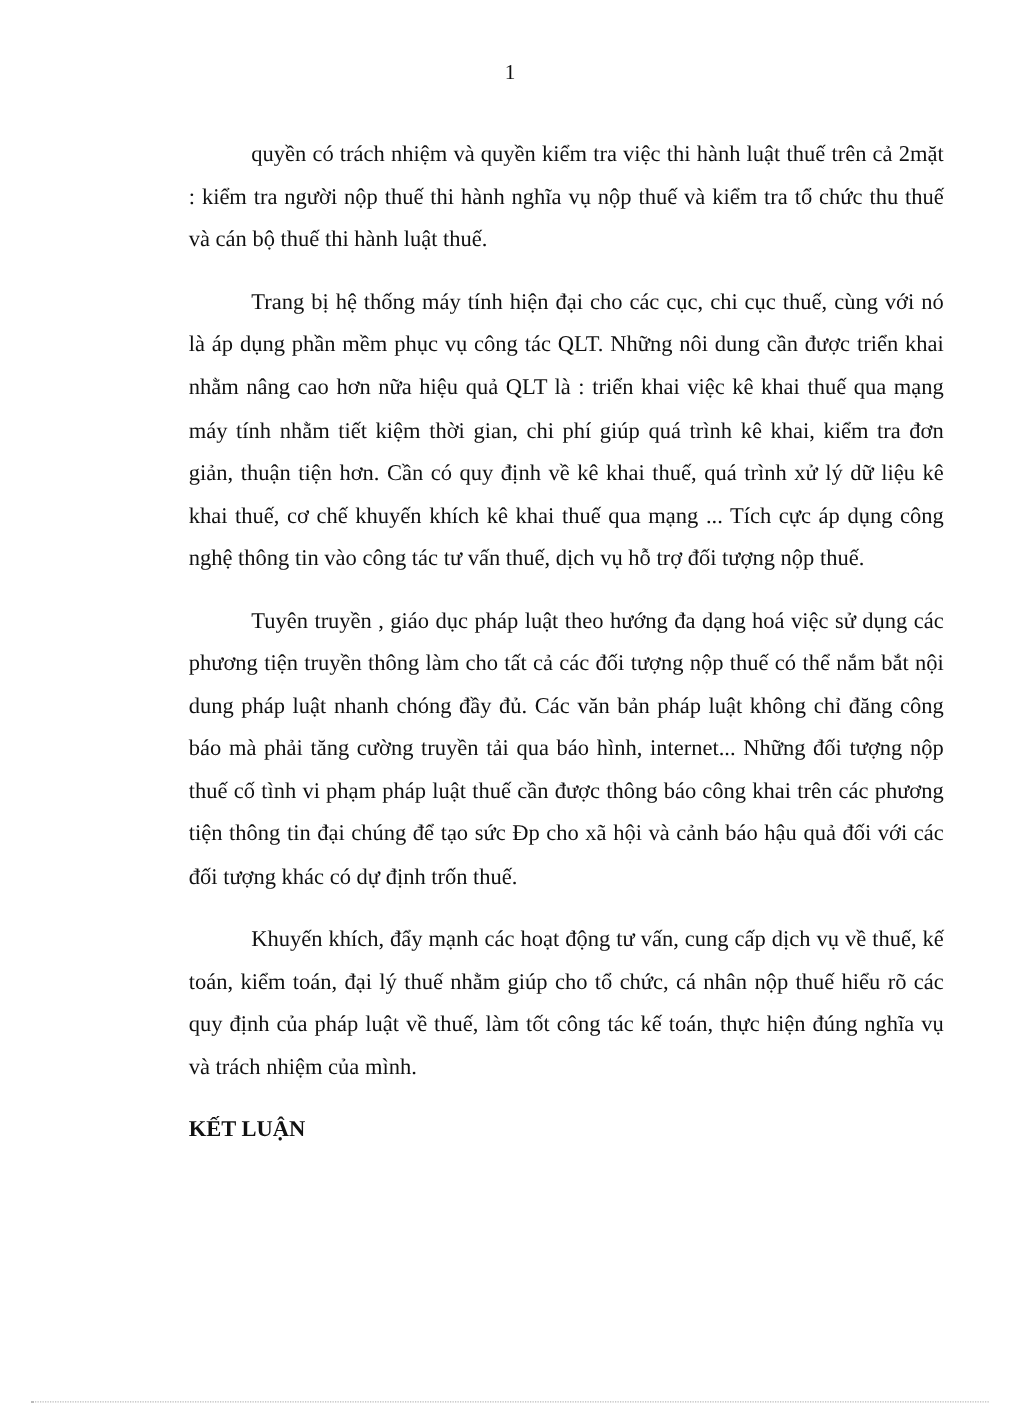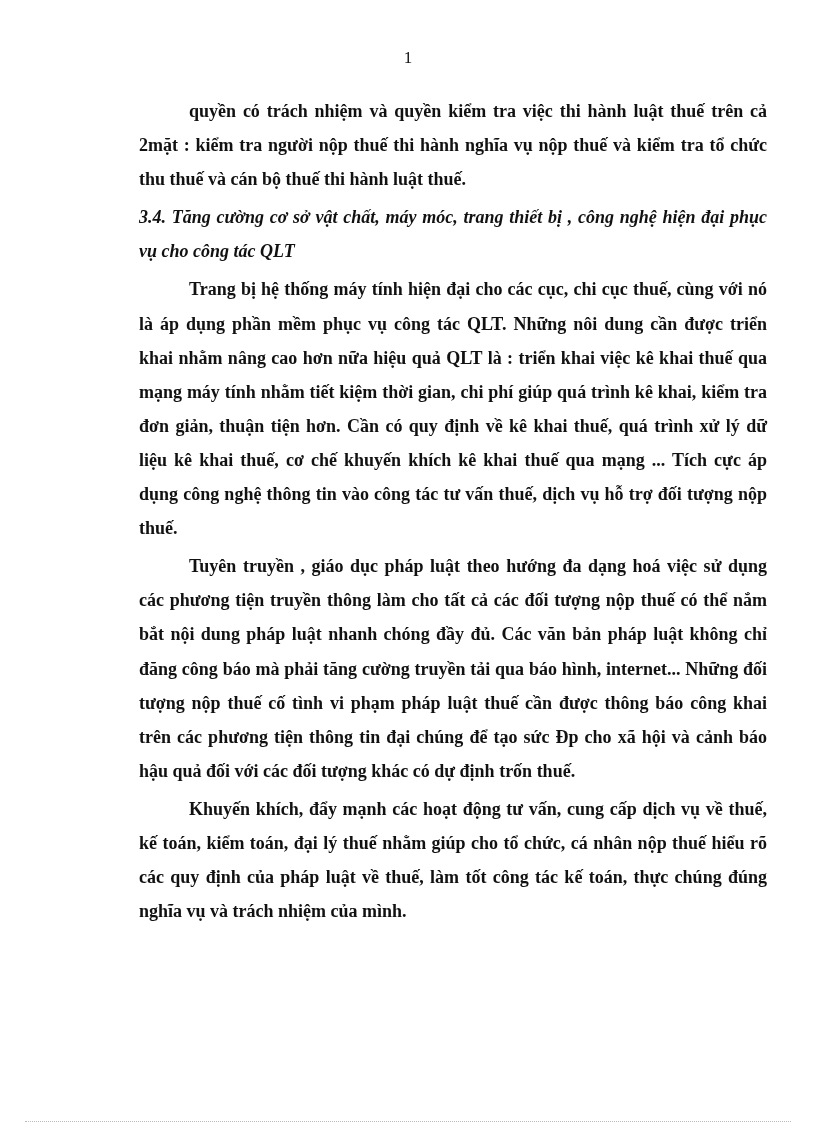--- a/index.html
+++ b/index.html
@@ -1,31 +1,31 @@
 <!DOCTYPE html>
 <html><head>
 <meta charset="utf-8">
 <style>
   html, body { margin: 0; padding: 0; background: #ffffff; }
   body { width: 816px; height: 1123px; position: relative; overflow: hidden;
          font-family: "Liberation Serif", "DejaVu Serif", serif; color: #111; }
   .page-num { position: absolute; top: 48px; left: 0; width: 100%; text-align: center; font-size: 17px; }
   .content { position: absolute; top: 90px; left: 135px; width: 636px; font-size: 18px; line-height: 34.1px; }
-  .content p { margin: 4px; text-align: justify; text-align-last: left; font-weight: bold; }
+  .content p { margin: 16px; text-align: justify; text-align-last: left; }
   .content p.indent { text-indent: 50px; }
   .heading { font-weight: bold; font-style: italic; }
   .conclusion { text-align: center !important; font-weight: bold; margin-top: 0; }
   .dotted { position: absolute; left: 25px; right: 25px; top: 1121px; border-top: 1px dotted #bbb; height: 0; }
 </style>
 </head>
 <body>
 
 <div class="page-num">1</div>
 
 <div class="content">
   <p class="indent">quyền có trách nhiệm và quyền kiểm tra việc thi hành luật thuế trên cả 2mặt : kiểm tra người nộp thuế thi hành nghĩa vụ nộp thuế và kiểm tra tổ chức thu thuế và cán bộ thuế thi hành luật thuế.</p>
-  <p class="heading">3.4. Tăng cường cơ sở vật chất, máy móc, trang thiết bị , công nghệ hiện đại phục vụ cho công tác QLT</p>
   <p class="indent">Trang bị hệ thống máy tính hiện đại cho các cục, chi cục thuế, cùng với nó là áp dụng phần mềm phục vụ công tác QLT. Những nôi dung cần được triển khai nhằm nâng cao hơn nữa hiệu quả QLT là : triển khai việc kê khai thuế qua mạng máy tính nhằm tiết kiệm thời gian, chi phí giúp quá trình kê khai, kiểm tra đơn giản, thuận tiện hơn. Cần có quy định về kê khai thuế, quá trình xử lý dữ liệu kê khai thuế, cơ chế khuyến khích kê khai thuế qua mạng ... Tích cực áp dụng công nghệ thông tin vào công tác tư vấn thuế, dịch vụ hỗ trợ đối tượng nộp thuế.</p>
   <p class="indent">Tuyên truyền , giáo dục pháp luật theo hướng đa dạng hoá việc sử dụng các phương tiện truyền thông làm cho tất cả các đối tượng nộp thuế có thể nắm bắt nội dung pháp luật nhanh chóng đầy đủ. Các văn bản pháp luật không chỉ đăng công báo mà phải tăng cường truyền tải qua báo hình, internet... Những đối tượng nộp thuế cố tình vi phạm pháp luật thuế cần được thông báo công khai trên các phương tiện thông tin đại chúng để tạo sức Ðp cho xã hội và cảnh báo hậu quả đối với các đối tượng khác có dự định trốn thuế.</p>
-  <p class="indent">Khuyến khích, đẩy mạnh các hoạt động tư vấn, cung cấp dịch vụ về thuế, kế toán, kiểm toán, đại lý thuế nhằm giúp cho tổ chức, cá nhân nộp thuế hiểu rõ các quy định của pháp luật về thuế, làm tốt công tác kế toán, thực chúng đúng nghĩa vụ và trách nhiệm của mình.</p>
+  <p class="indent">Khuyến khích, đẩy mạnh các hoạt động tư vấn, cung cấp dịch vụ về thuế, kế toán, kiểm toán, đại lý thuế nhằm giúp cho tổ chức, cá nhân nộp thuế hiểu rõ các quy định của pháp luật về thuế, làm tốt công tác kế toán, thực hiện đúng nghĩa vụ và trách nhiệm của mình.</p>
+  <p class="conclusion">KẾT LUẬN</p>
 </div>
 
 <div class="dotted"></div>
 
 </body></html>

